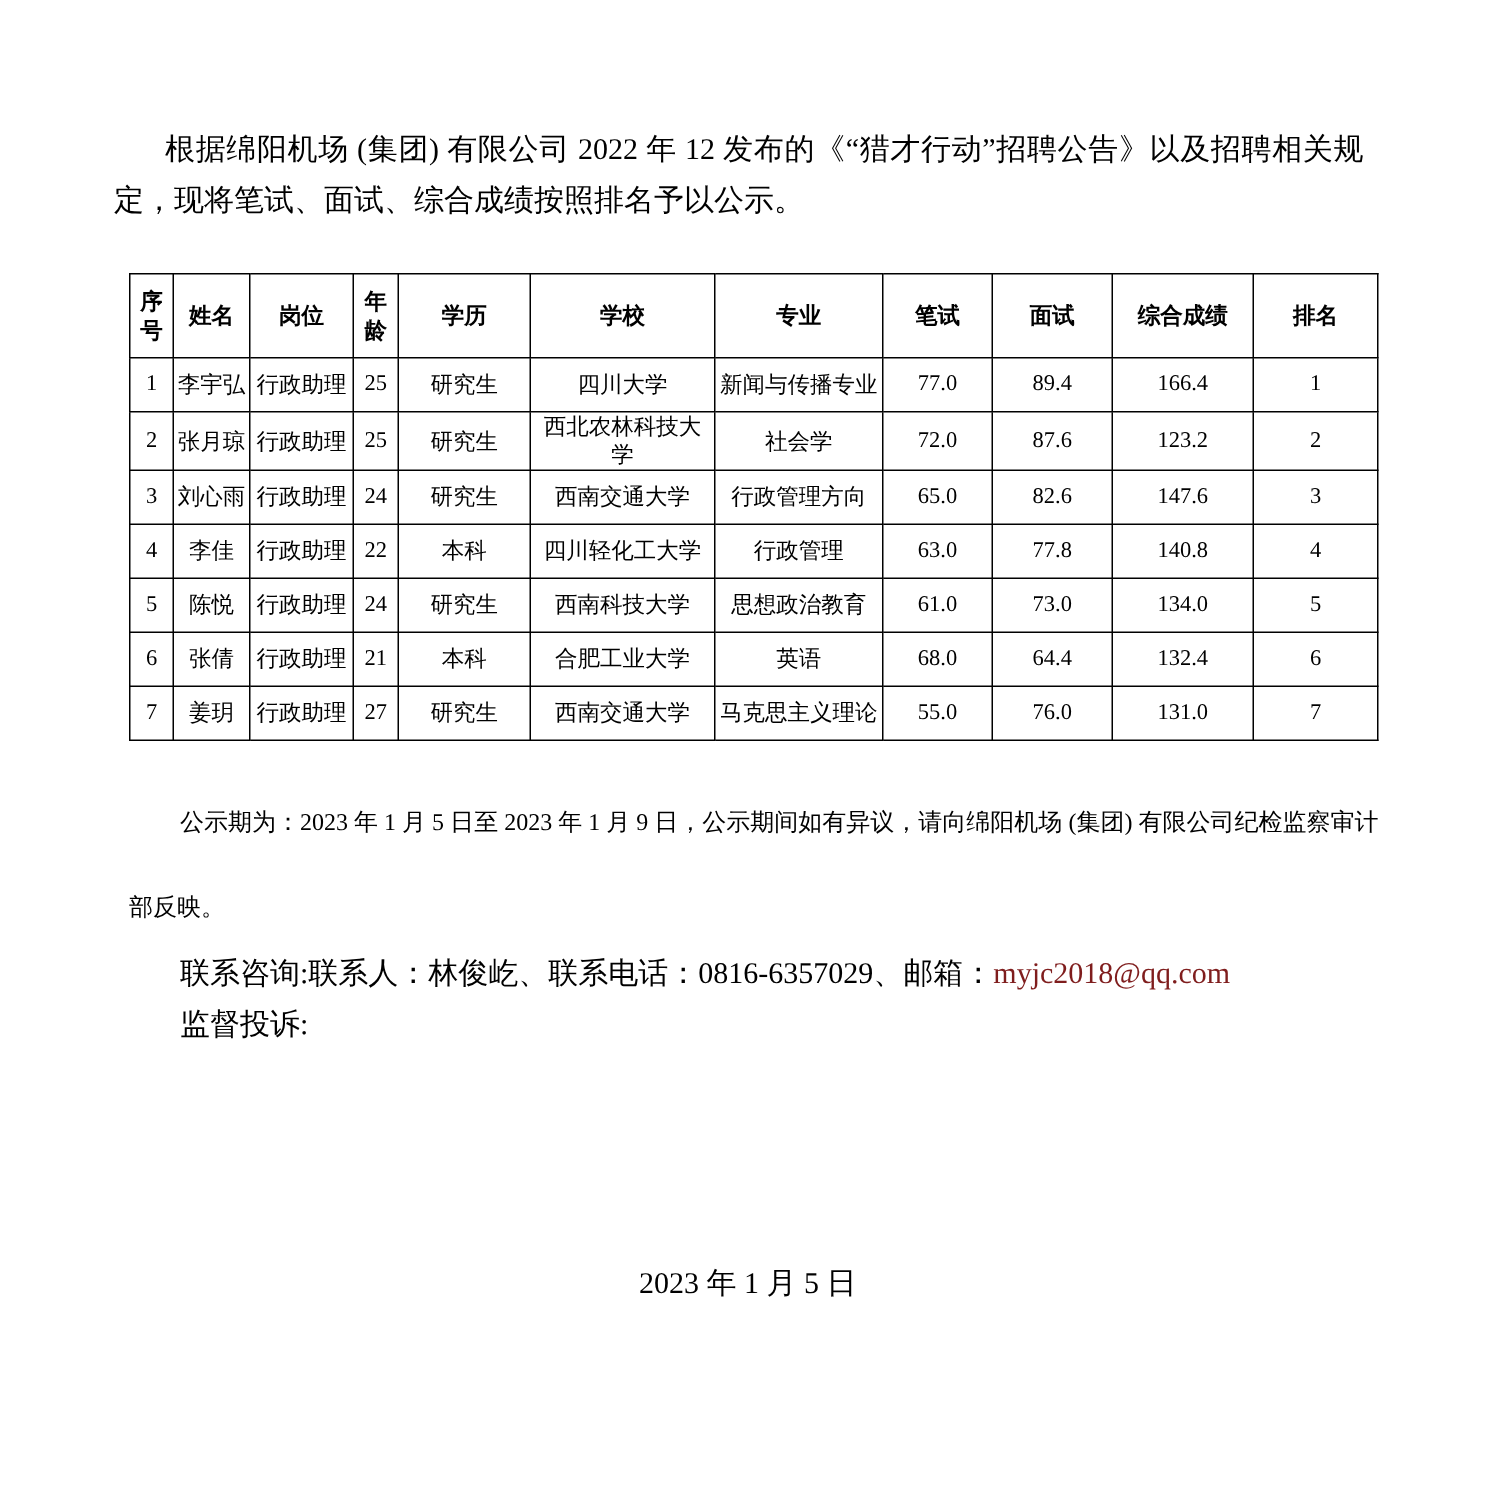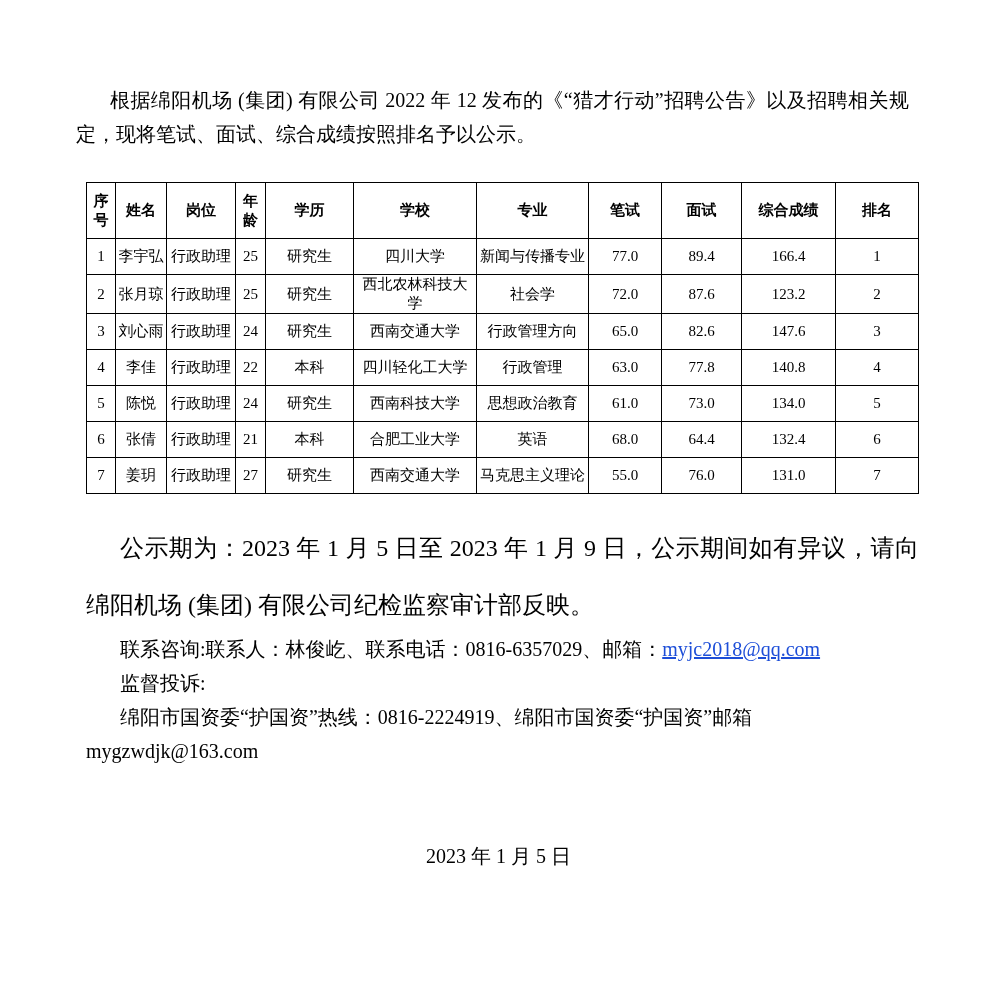--- a/index.html
+++ b/index.html
@@ -37,32 +37,31 @@
     padding: 0 2px;
     font-size: 15px;
     word-break: break-all;
     overflow: hidden;
   }
   #results th { font-weight: bold; height: 55px; }
   #results td { height: 35px; font-weight: normal; }
 
   #notice {
     top: 520px; left: 86px; width: 833px;
-    font-size: 24px; line-height: 57px;
+    font-size: 16px; line-height: 57px;
     text-indent: 34px; text-align: justify;
   }
 
   #contacts {
     top: 632px; left: 86px; width: 833px;
     font-size: 20px; line-height: 34px;
   }
   #contacts .cline { text-indent: 34px; }
   .email-link {
-    color: #1d4ed8;
-    text-decoration: underline;
+    color: #7f1d1d;
     cursor: pointer;
   }
 
   #signature {
     top: 836px; left: 86px; width: 833px;
     text-align: right;
     font-size: 20px; line-height: 40px;
   }
   #signature .sig-date { padding-right: 8px; text-align: center; }
 </style>
@@ -197,18 +196,17 @@
   </table>
 </div>
 
 <div id="notice" class="abs">公示期为：2023 年 1 月 5 日至 2023 年 1 月 9 日，公示期间如有异议，请向绵阳机场 (集团) 有限公司纪检监察审计部反映。</div>
 
 <div id="contacts" class="abs">
   <div class="cline">
     <span>联系咨询:联系人：林俊屹、联系电话：0816-6357029、邮箱：</span><a class="email-link">myjc2018@qq.com</a>
   </div>
   <div class="cline">监督投诉:</div>
-  <div class="cline">绵阳市国资委“护国资”热线：0816-2224919、绵阳市国资委“护国资”邮箱 mygzwdjk@163.com</div>
 </div>
 
 <div id="signature" class="abs">
   <div class="sig-date">2023 年 1 月 5 日</div>
 </div>
 
 </body></html>

